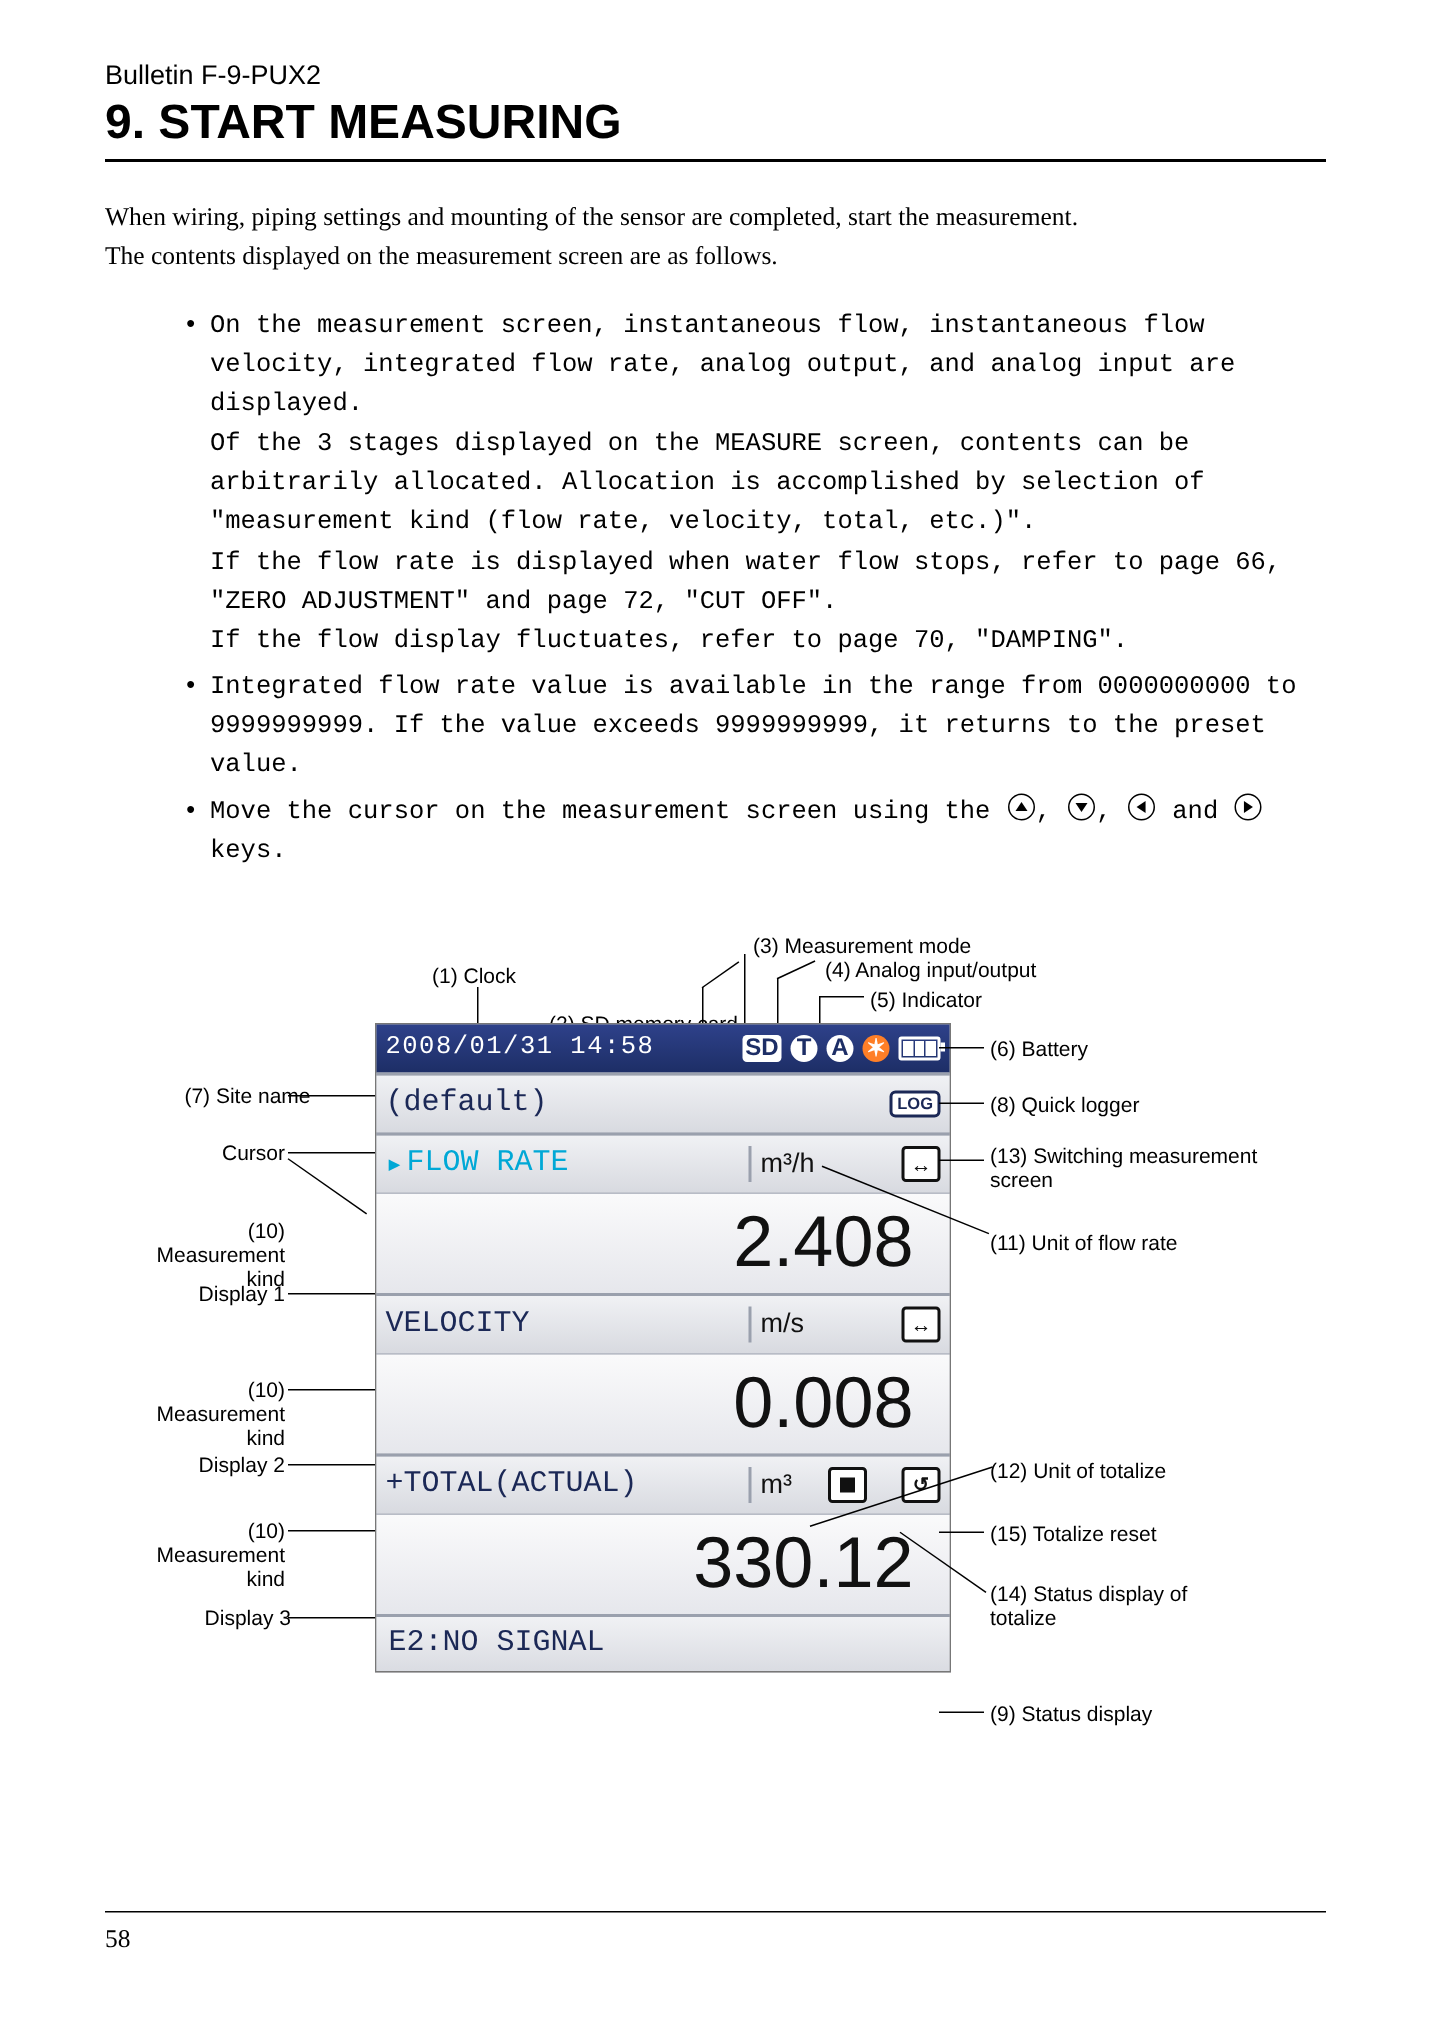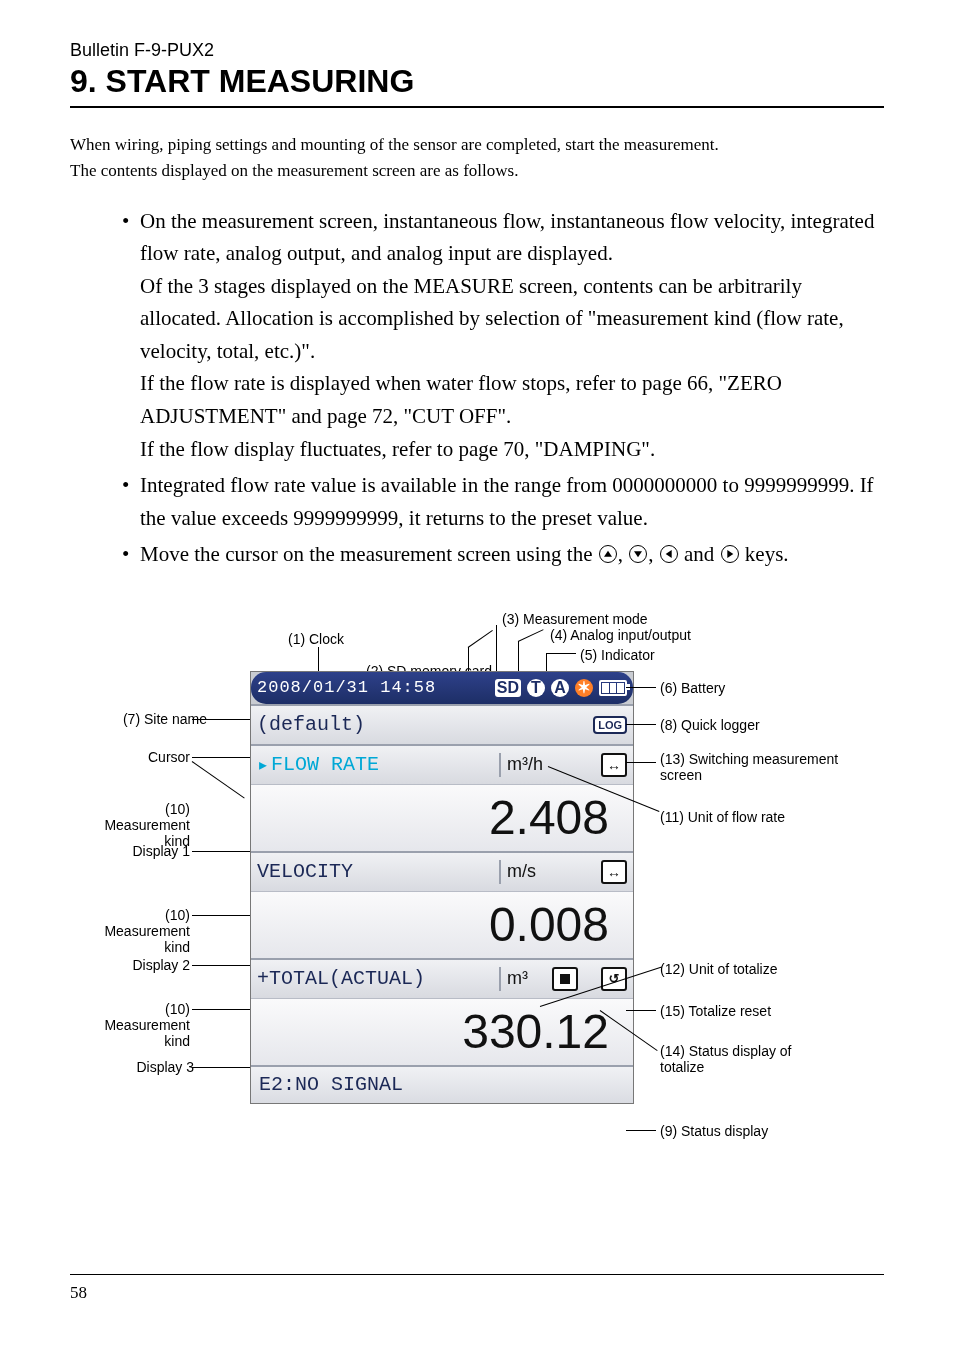--- a/index.html
+++ b/index.html
@@ -30,23 +30,24 @@
     border: none;
     border-top: 2px solid #000;
     margin: 6px 0 24px 0;
   }
   .intro {
     font-size: 17px;
     line-height: 1.55;
     margin-bottom: 20px;
   }
   .bullets {
-    font-size: 21px;
+    font-size: 17px;
     line-height: 1.55;
     margin-left: 52px;
+    font-family: Liberation Mono, monospace;
   }
   .bullets .b {
     position: relative;
     padding-left: 18px;
     margin-bottom: 4px;
   }
   .bullets .b::before {
     content: "•";
     position: absolute;
     left: 0;
@@ -122,21 +123,20 @@
     font-family: "Courier New", monospace;
   }
   .dev-top {
     display: flex;
     align-items: center;
     background: linear-gradient(#2e418a, #1d2e66);
     color: #fff;
     height: 32px;
     padding: 0 6px;
     gap: 6px;
-    border-radius: 15px;
   }
   .dev-clock {
     font-size: 17px;
     letter-spacing: 1px;
     flex: 1;
   }
   .top-ic {
     display: inline-flex;
     align-items: center;
     justify-content: center;

